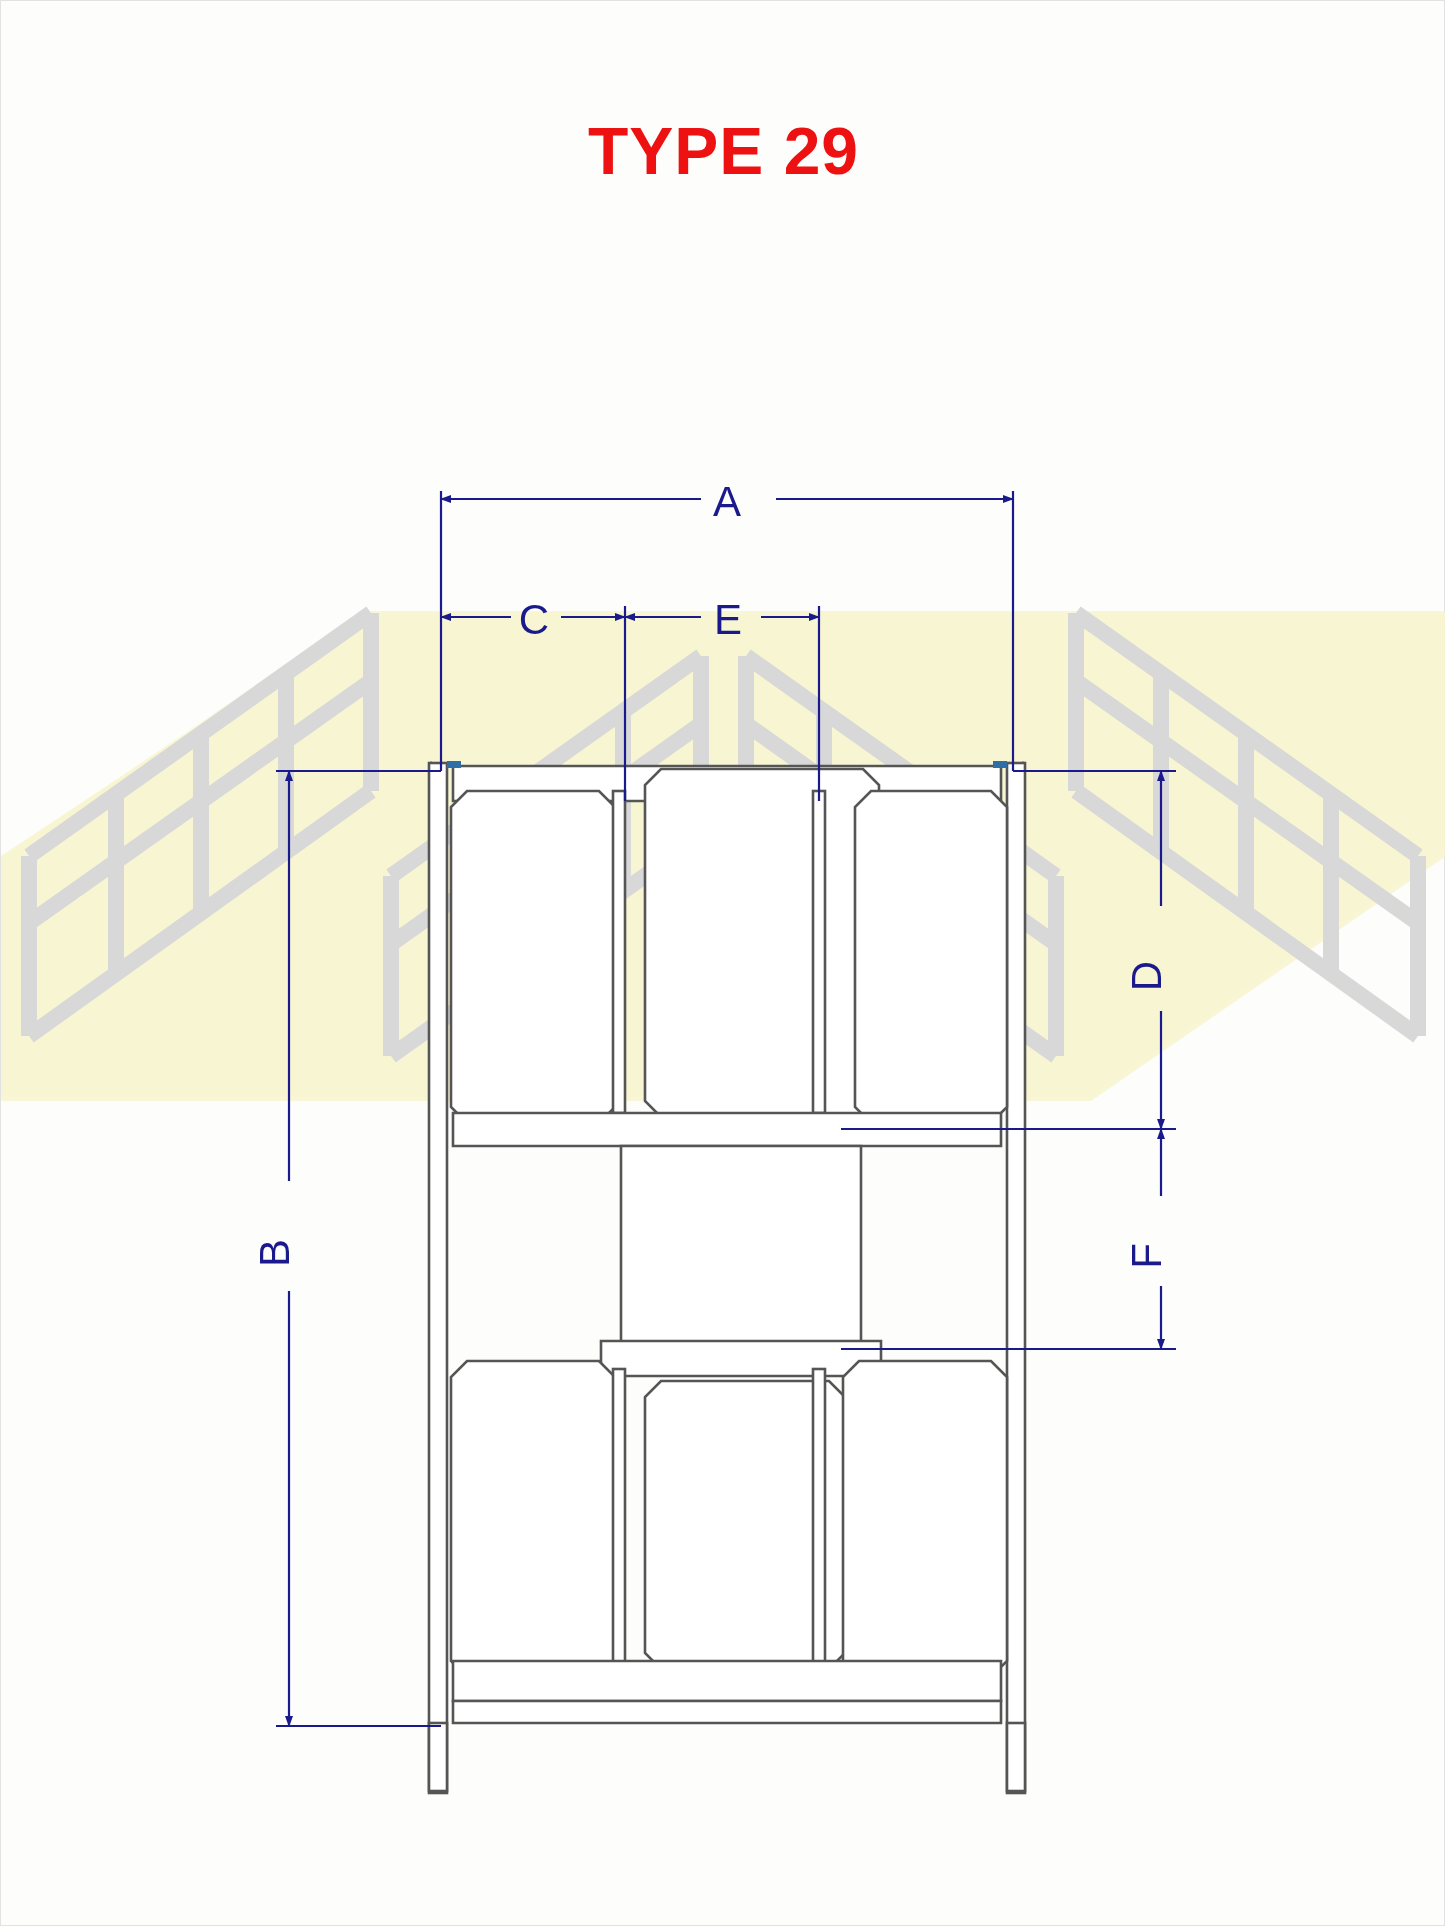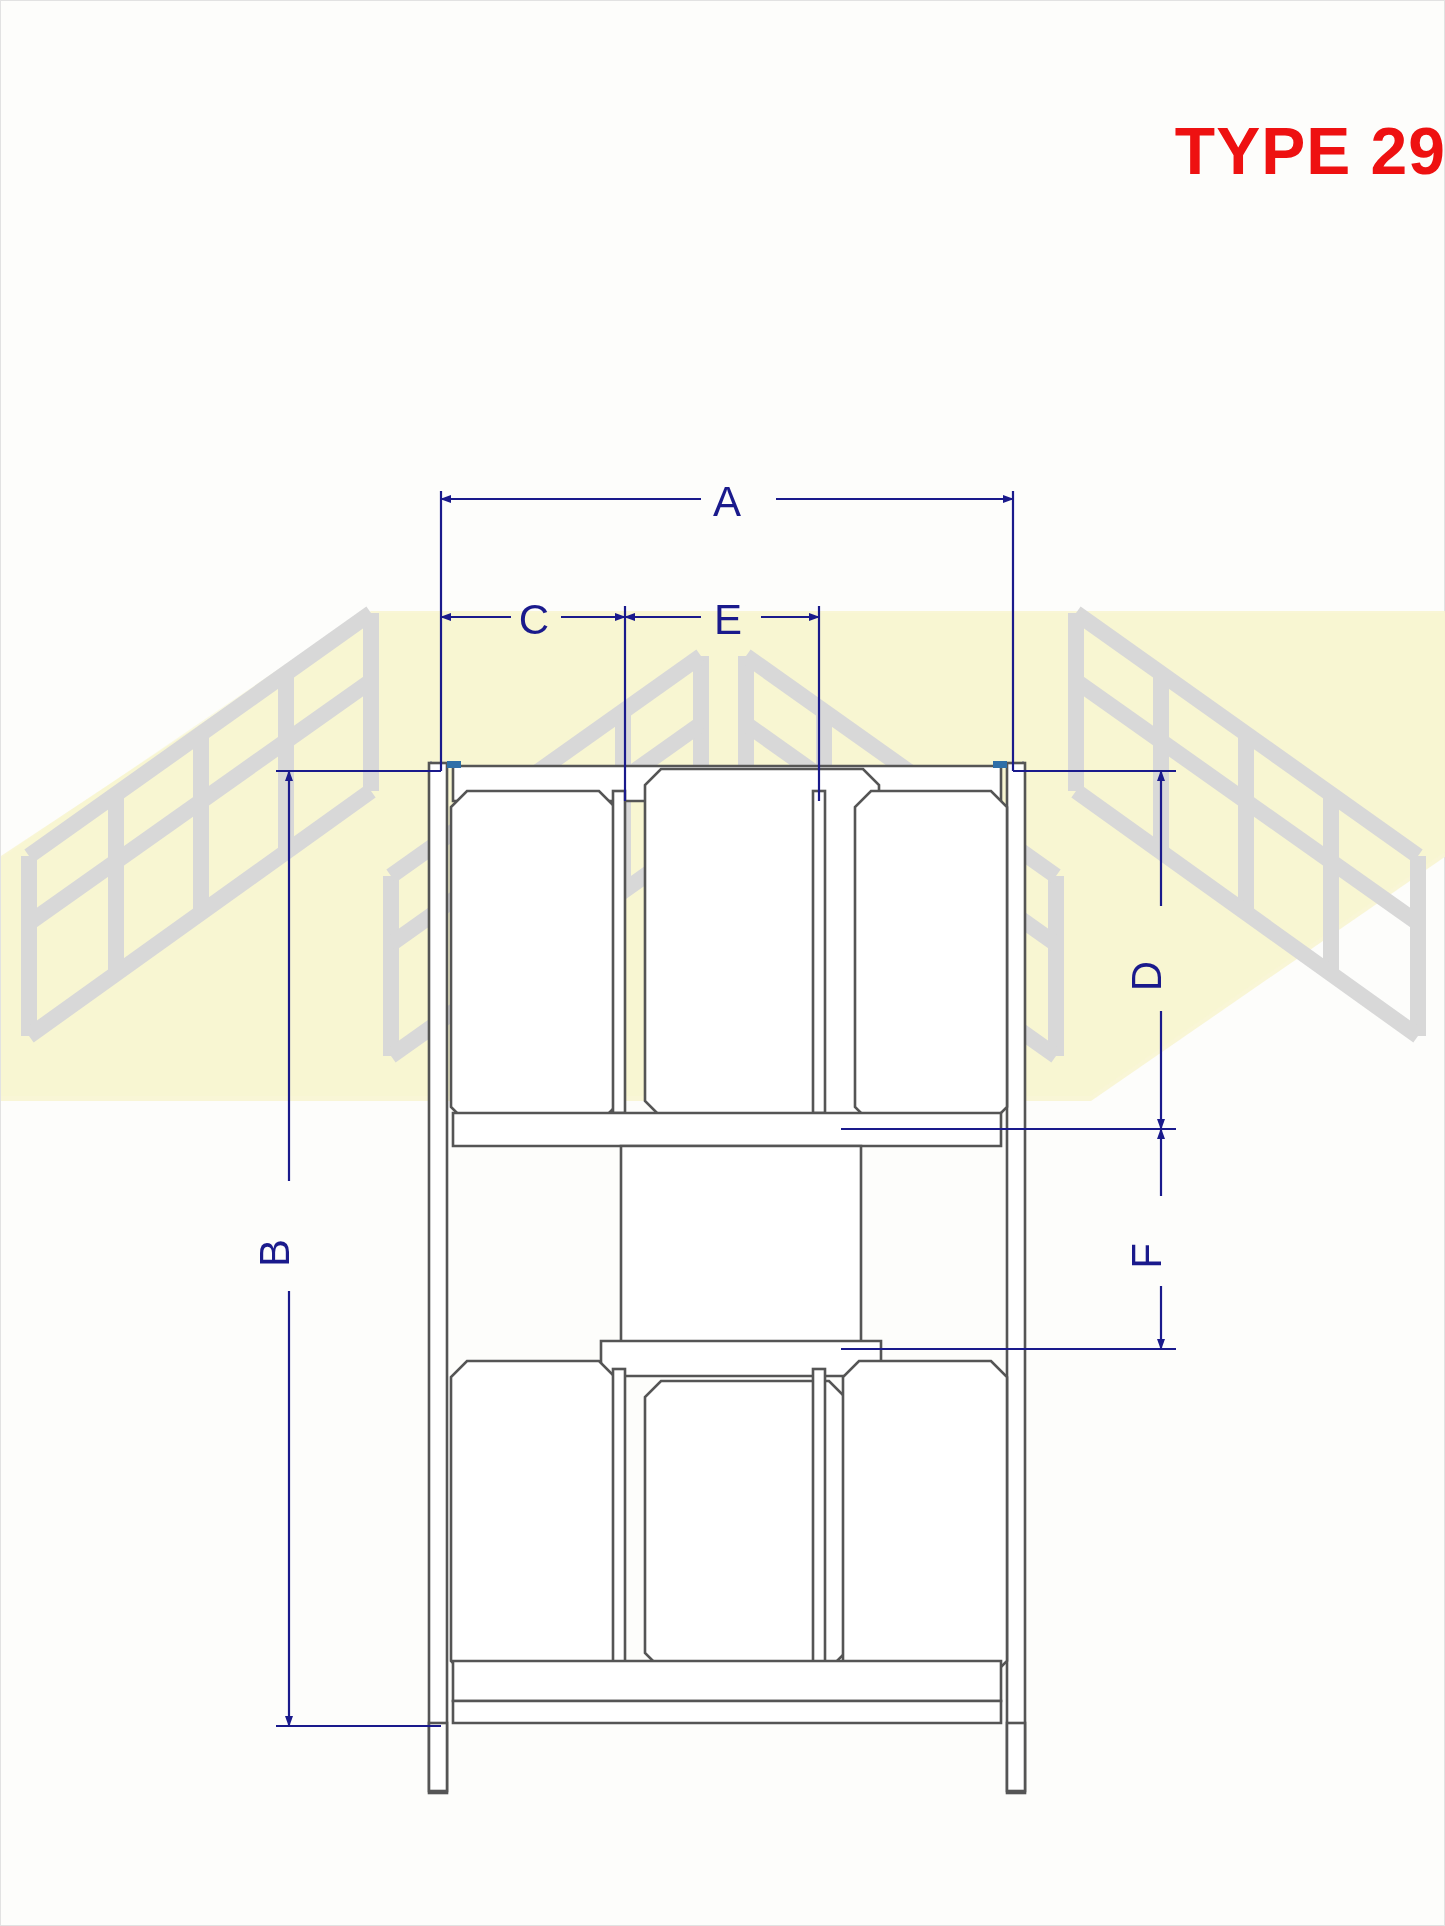--- a/index.html
+++ b/index.html
@@ -21,21 +21,21 @@
     height: 1926px;
     background: #fdfdfb;
     border: 1px solid #e2e2e2;
     box-sizing: border-box;
   }
   #title {
     position: absolute;
     top: 112px;
     left: 0;
     width: 1445px;
-    text-align: right;
+    text-align: center;
     font-size: 66px;
     font-weight: bold;
     color: #ee1111;
     letter-spacing: 1px;
     font-family: "Liberation Sans", sans-serif;
   }
   #canvas-wrap {
     position: absolute;
     left: 0;
     top: 0;

